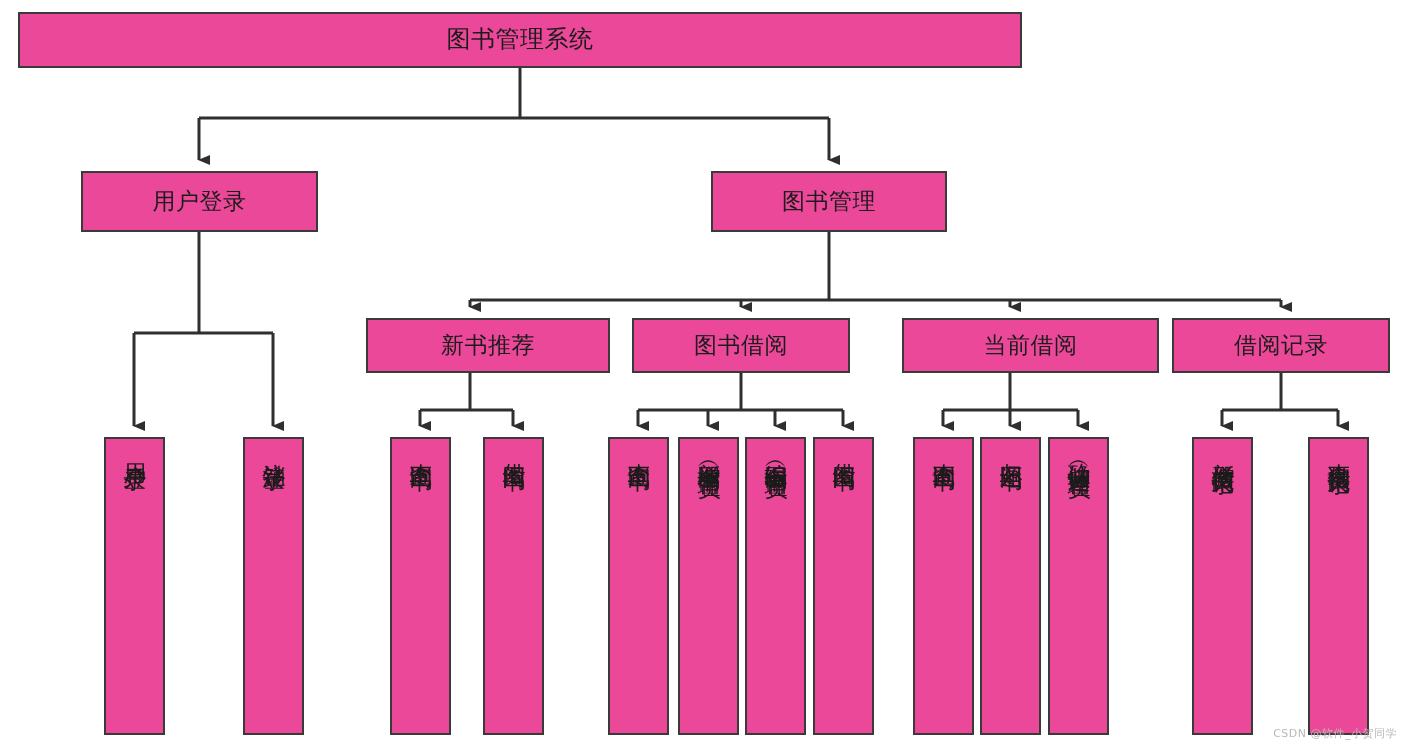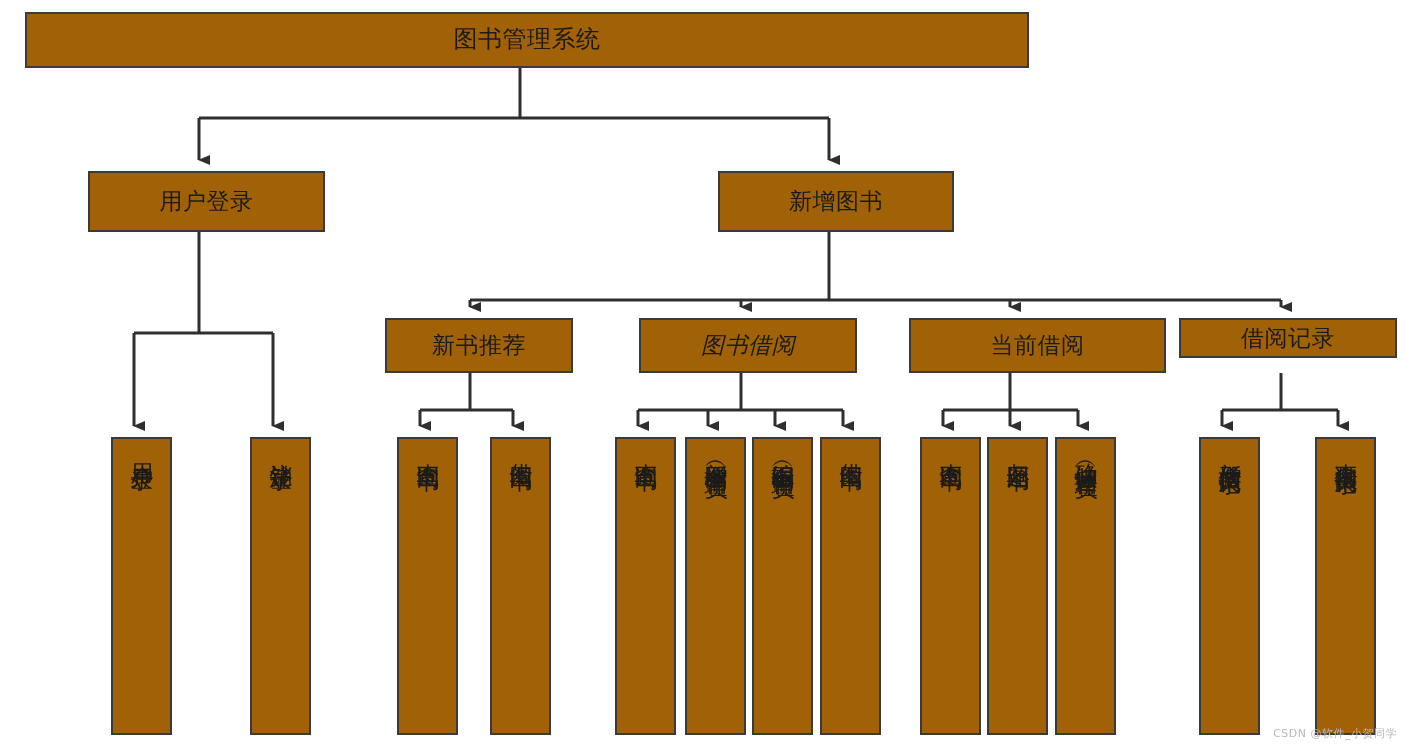--- a/index.html
+++ b/index.html
@@ -22,27 +22,26 @@
     position: absolute;
     left: 0;
     top: 0;
     width: 1405px;
     height: 747px;
   }
   .node-box {
     position: absolute;
     box-sizing: border-box;
     border: 2.5px solid #3a3a3a;
-    background: #a16207;
+    background: #ec4899;
     display: flex;
     align-items: center;
     justify-content: center;
     color: #1b1b1b;
     z-index: 2;
-    margin-left: 7px;
   }
   .node-label {
     display: block;
     text-align: center;
     line-height: 1.05;
     white-space: nowrap;
     color: #1b1b1b;
   }
   .node-box.horizontal .node-label {
     font-size: 23px;
@@ -125,33 +124,33 @@
   </svg>
 
   <div class="node-box horizontal root" style="left: 18px; top: 12px; width: 1004px; height: 56px;">
     <span class="node-label">图书管理系统</span>
   </div>
 
   <div class="node-box horizontal" style="left: 81px; top: 171px; width: 237px; height: 61px;">
     <span class="node-label">用户登录</span>
   </div>
   <div class="node-box horizontal" style="left: 711px; top: 171px; width: 236px; height: 61px;">
-    <span class="node-label">新增图书</span>
+    <span class="node-label">图书管理</span>
   </div>
 
-  <div class="node-box horizontal" style="left: 378px; top: 318px; width: 188px; height: 55px;">
+  <div class="node-box horizontal" style="left: 366px; top: 318px; width: 244px; height: 55px;">
     <span class="node-label">新书推荐</span>
   </div>
-  <div class="node-box horizontal" style="left: 632px; top: 318px; width: 218px; height: 55px; font-style: italic;">
+  <div class="node-box horizontal" style="left: 632px; top: 318px; width: 218px; height: 55px;">
     <span class="node-label">图书借阅</span>
   </div>
   <div class="node-box horizontal" style="left: 902px; top: 318px; width: 257px; height: 55px;">
     <span class="node-label">当前借阅</span>
   </div>
-  <div class="node-box horizontal" style="left: 1172px; top: 318px; width: 218px; height: 40px;">
+  <div class="node-box horizontal" style="left: 1172px; top: 318px; width: 218px; height: 55px;">
     <span class="node-label">借阅记录</span>
   </div>
 
   <div class="node-box vertical" style="left: 104px; top: 437px; width: 61px; height: 298px;">
     <span class="node-label">用户登录</span>
   </div>
   <div class="node-box vertical" style="left: 243px; top: 437px; width: 61px; height: 298px;">
     <span class="node-label">注销登录</span>
   </div>
   <div class="node-box vertical" style="left: 390px; top: 437px; width: 61px; height: 298px;">

